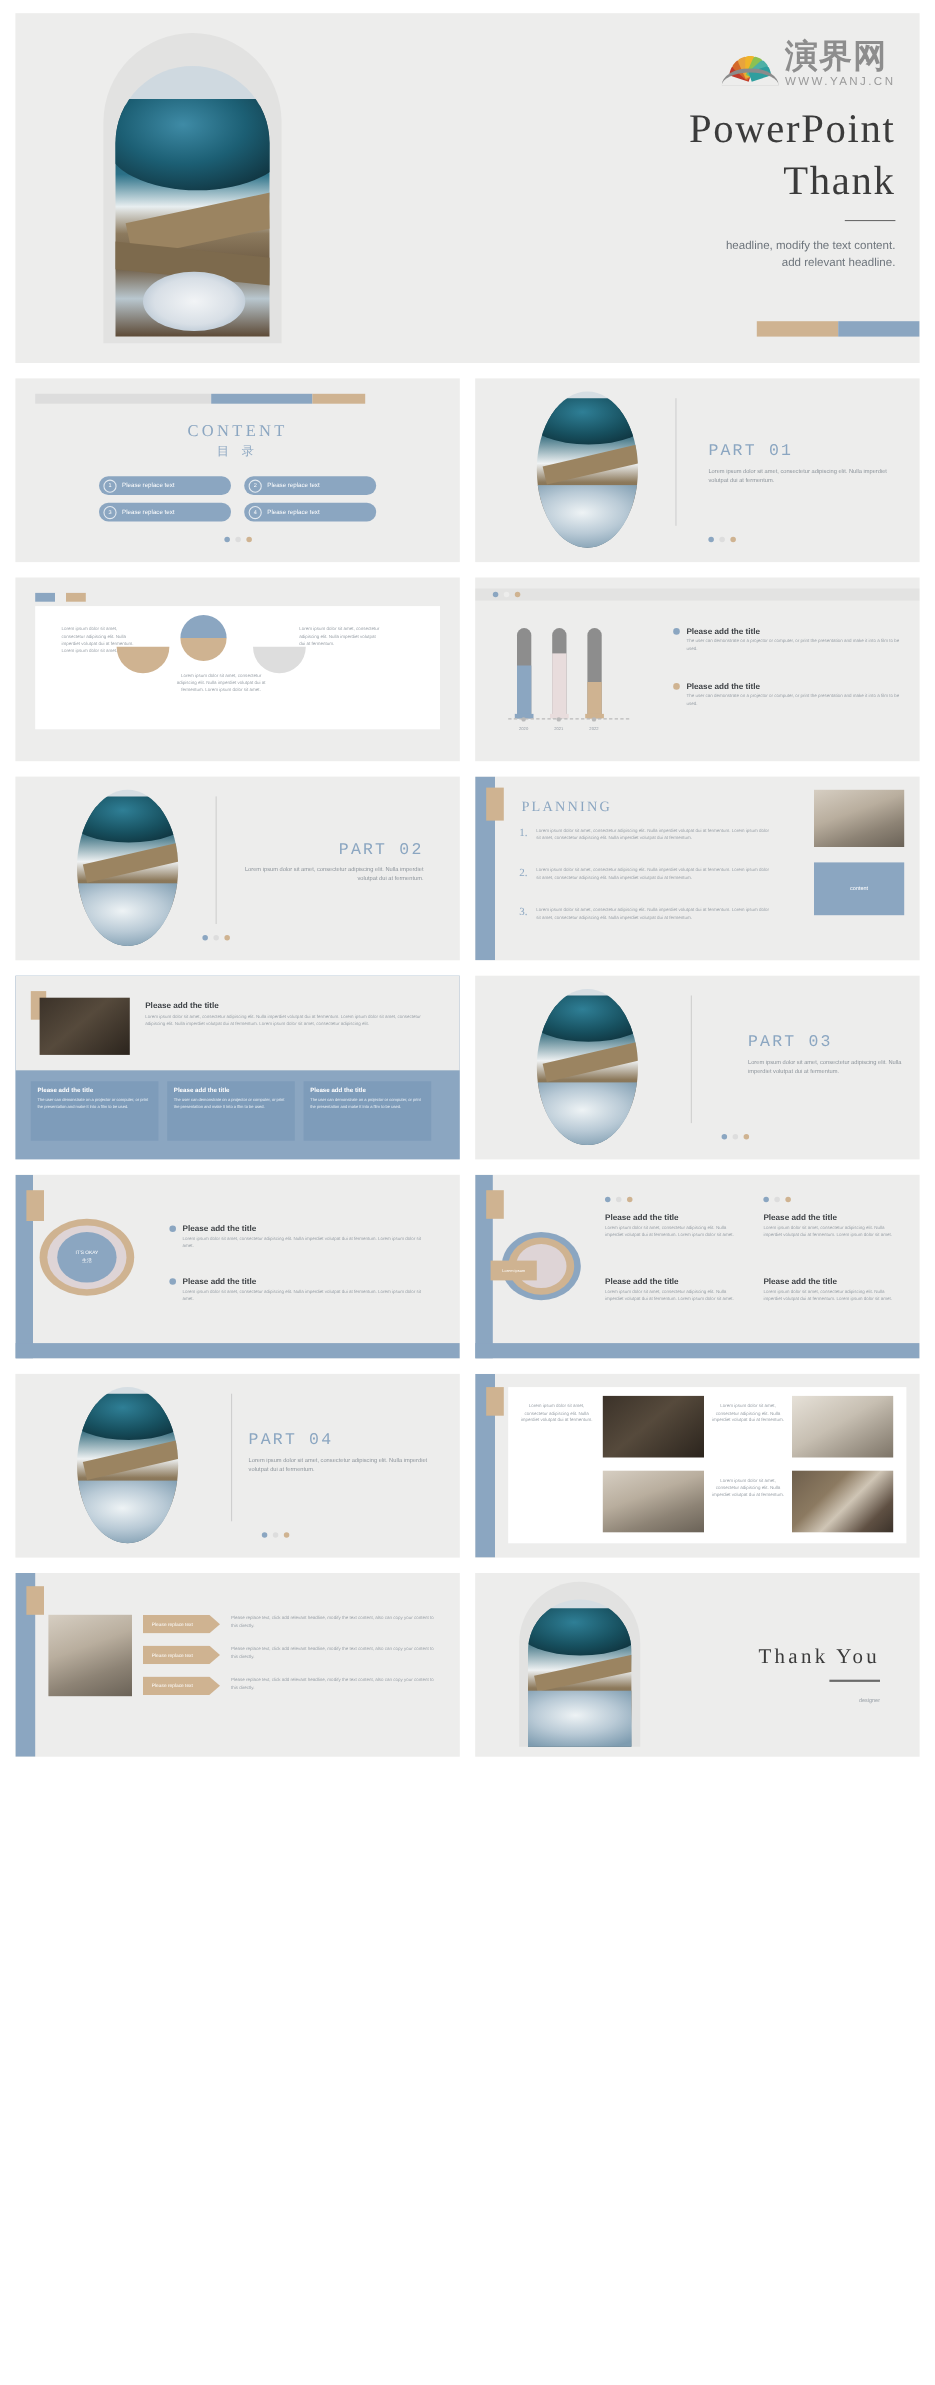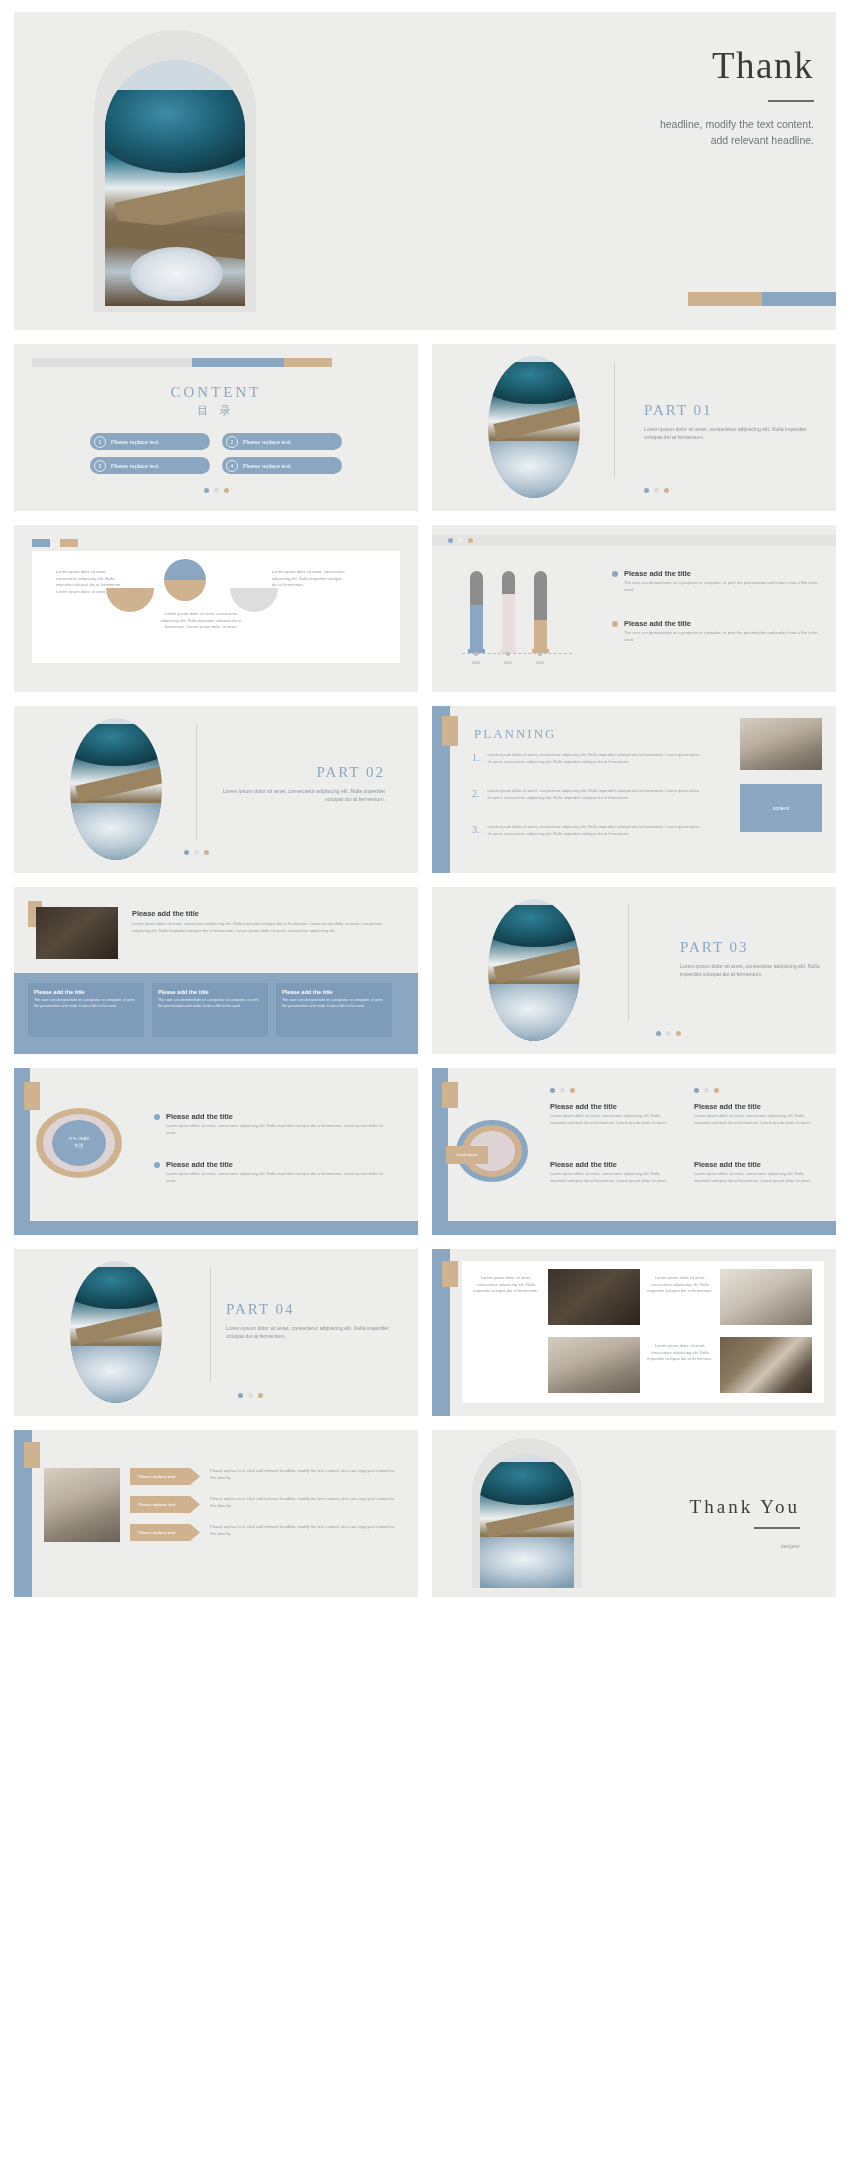--- a/index.html
+++ b/index.html
@@ -129,21 +129,21 @@
     overflow:hidden;
     background: linear-gradient(#d6dee3 0%, #d6dee3 10%, #173a43 11%, #235f72 26%, #eef1f2 46%, #8d7a5c 58%, #6f5b43 70%, #9db3c0 84%, #4e6a78 100%);
   }
   .part-oval .b1 { position:absolute; left:-8%; top:4%; width:118%; height:30%;
     background: radial-gradient(ellipse at 45% 30%, #2f7f96 0%, #17505f 50%, #0e2f39 85%); border-radius:0 0 55% 55%; }
   .part-oval .b2 { position:absolute; left:6%; top:40%; width:104%; height:12%; background:#9b8461; transform:rotate(-13deg); }
   .part-oval .b3 { position:absolute; left:-14%; top:60%; width:128%; height:40%;
     background: radial-gradient(ellipse at 46% 44%, #eef3f5 0%, #b9cad6 42%, #7e9cb0 80%); }
   .part-divline { position:absolute; width:1px; background:#cfcfcf; }
   .part-title {
-    font-family:Liberation Serif, serif; color:#8ba6c1; font-size: 15px;
+    font-family:Liberation Mono, monospace; color:#8ba6c1; font-size: 15px;
     letter-spacing: 2px;
   }
   .part-body { font-size: 5.2px; color:#8d949b; line-height:1.6; margin-top:6px; }
 
   
   .h-title { font-size: 7.4px; color:#3f4347; font-weight: 700; }
   .xs-body { font-size: 4.1px; color:#9aa1a8; line-height: 1.6; }
 
   .circ-dots { display:flex; gap:5px; }
   .circ-dots i { width:5px; height:5px; border-radius:50%; display:block; }
@@ -183,22 +183,39 @@
     <div class="slide full">
       <div class="cover-arch"></div>
       <div class="cover-photo">
         <div class="bowl"></div>
           <div class="plank"></div>
           <div class="plank2"></div>
           <div class="palette"></div>
       </div>
 
       <div class="cover-right">
+        <div class="logo-wrap">
+          <div class="logo-fan">
+            <i class="seg" style="background:#c0392b; transform:translateX(-50%) rotate(-72deg);"></i>
+            <i class="seg" style="background:#d4692a; transform:translateX(-50%) rotate(-48deg);"></i>
+            <i class="seg" style="background:#e8a33d; transform:translateX(-50%) rotate(-24deg);"></i>
+            <i class="seg" style="background:#f0b429; transform:translateX(-50%) rotate(0deg);"></i>
+            <i class="seg" style="background:#8cc152; transform:translateX(-50%) rotate(24deg);"></i>
+            <i class="seg" style="background:#4eb0a6; transform:translateX(-50%) rotate(48deg);"></i>
+            <i class="seg" style="background:#2f9e9e; transform:translateX(-50%) rotate(72deg);"></i>
+            <div class="logo-arc"></div>
+          </div>
+          <div>
+            <div class="logo-cn">演界网</div>
+            <div class="logo-url">WWW.YANJ.CN</div>
+          </div>
+        </div>
 
         <div class="cover-title">
+          <div>PowerPoint</div>
           <div>Thank</div>
         </div>
         <div class="cover-rule"></div>
         <div class="cover-sub">
           <div>headline, modify the text content.</div>
           <div>add relevant headline.</div>
         </div>
       </div>
 
       <div style="position:absolute; right:0; bottom:24px; display:flex;">

